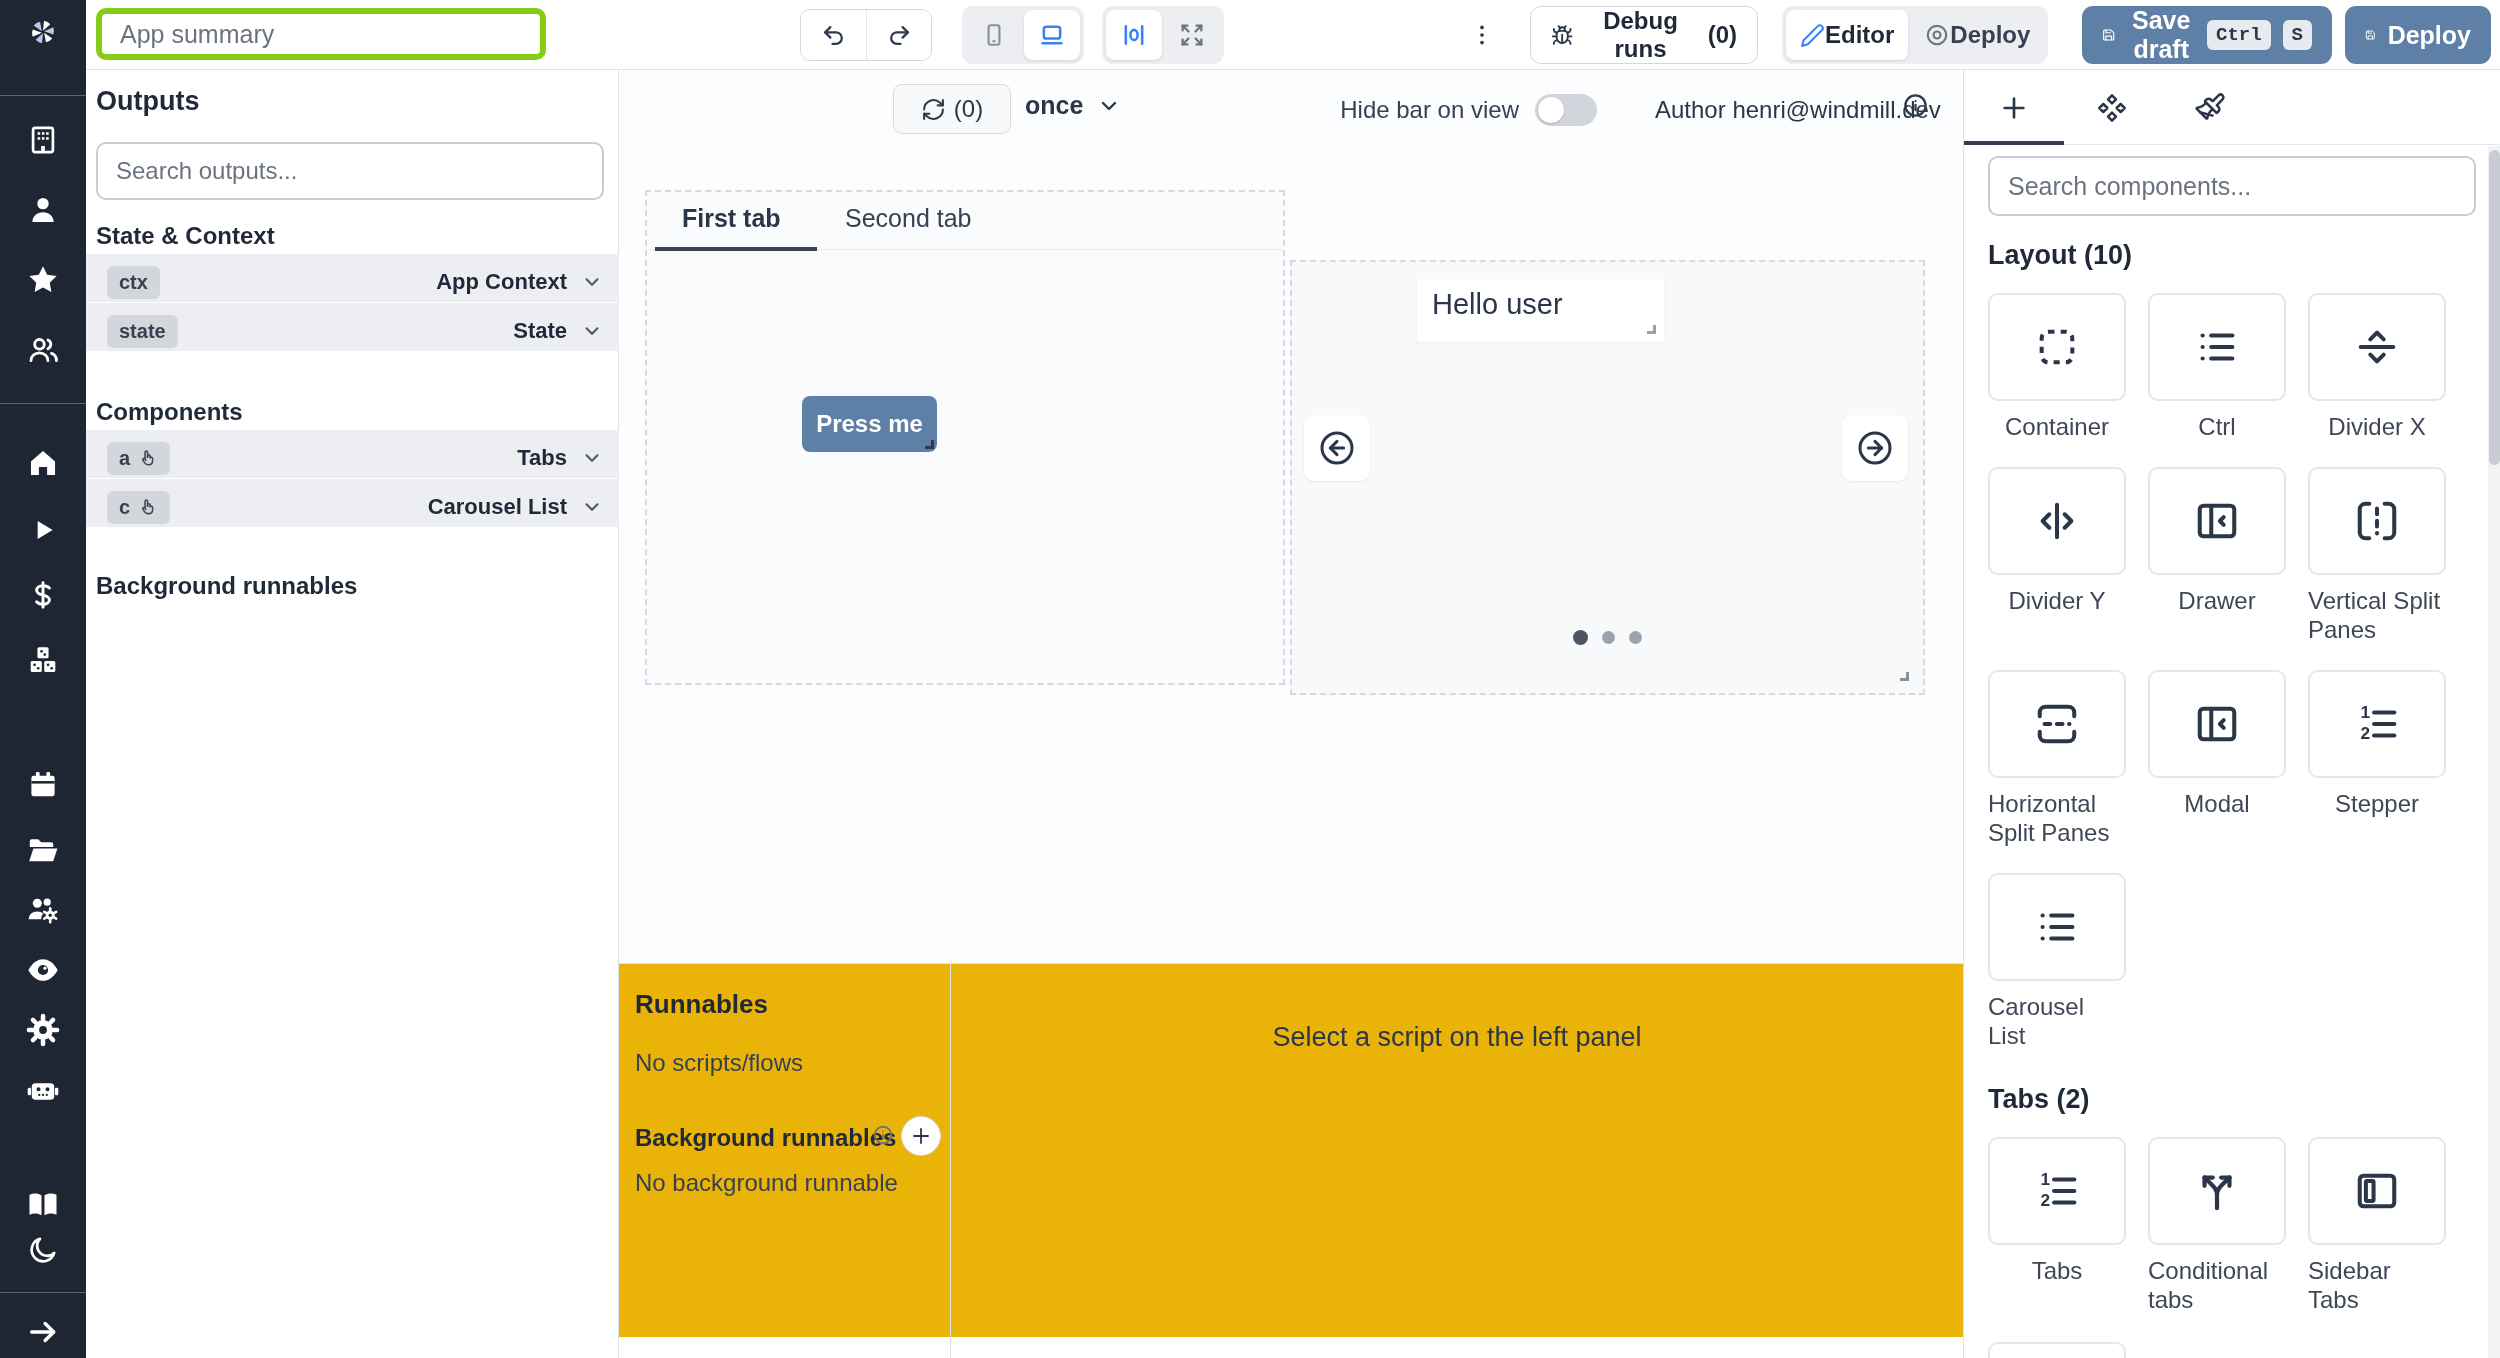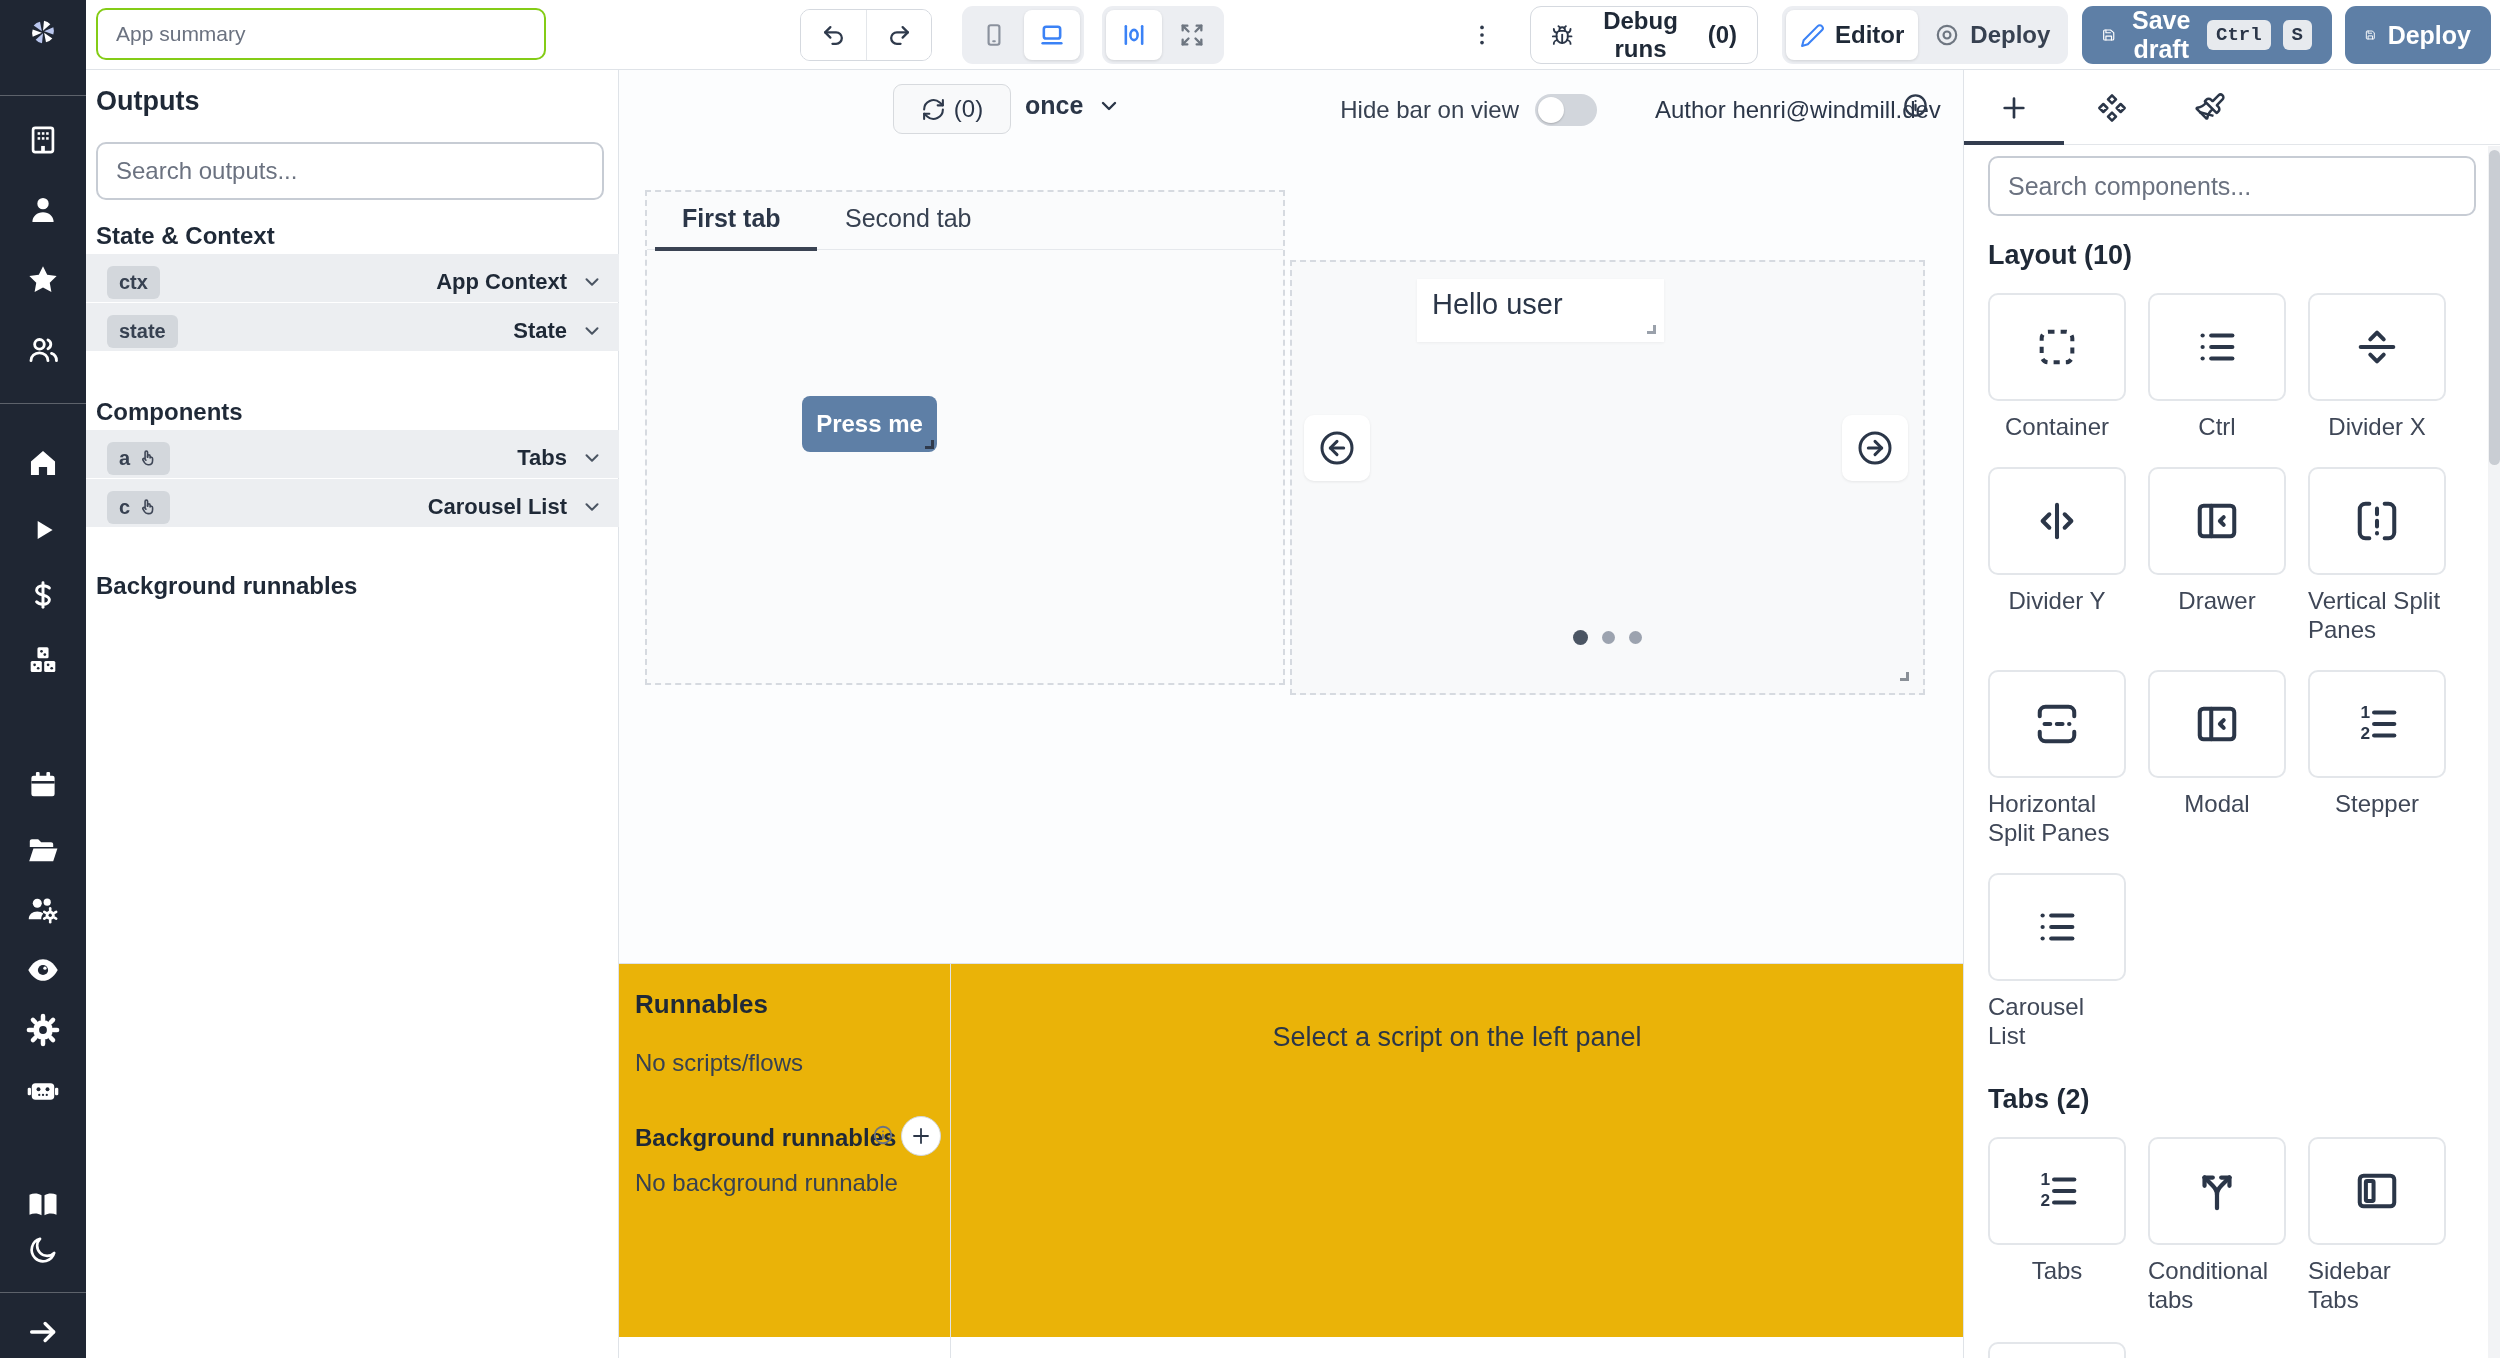--- a/index.html
+++ b/index.html
@@ -8,27 +8,27 @@
   #app { position:relative; width:2500px; height:1358px; overflow:hidden; background:#fff; }
   .abs { position:absolute; }
 
   
   .rail { left:0; top:0; width:86px; height:1358px; background:#1f2633; z-index:30; }
   .rail-icon { position:absolute; left:23px; width:40px; height:40px; display:flex; align-items:center; justify-content:center; cursor:pointer; }
   .rail-div { position:absolute; left:0; width:86px; height:1px; background:rgba(255,255,255,0.28); }
 
   
   .topbar { left:86px; top:0; width:2414px; height:70px; background:#fff; border-bottom:1px solid #dfe3e8; z-index:20; }
-  .summary-input { position:absolute; left:10px; top:8px; width:450px; height:52px; border:2px solid #84cc16; border-radius:10px; padding:15px 18px; font-size:21px; color:#374151; font-family:inherit; outline:none; }
+  .summary-input { position:absolute; left:10px; top:8px; width:450px; height:52px; border:6px solid #84cc16; border-radius:10px; padding:15px 18px; font-size:25px; color:#374151; font-family:inherit; outline:none; }
   .summary-input::placeholder { color:#6b7280; }
   .btn-group { position:absolute; top:9px; height:52px; display:flex; background:#fff; border:1px solid #d5d9df; border-radius:10px; overflow:hidden; }
   .btn-group .ibtn { width:65px; height:100%; display:flex; align-items:center; justify-content:center; cursor:pointer; background:#fff; }
   .btn-group .ibtn + .ibtn { border-left:1px solid #e3e6ea; }
   .seg { position:absolute; top:6px; height:58px; background:#eceef2; border-radius:11px; padding:4px; display:flex; align-items:center; gap:2px; }
-  .seg .cell { height:50px; min-width:56px; border-radius:8px; display:flex; align-items:center; justify-content:center; gap:10px; cursor:pointer; padding:0 14px; }
+  .seg .cell { height:50px; min-width:56px; border-radius:8px; display:flex; align-items:center; justify-content:center; cursor:pointer; padding:0 14px; }
   .seg .cell.active { background:#fff; box-shadow:0 1px 3px rgba(0,0,0,0.12); }
   .seg-label { font-size:24px; font-weight:bold; color:#1f2937; }
   .outline-btn { position:absolute; top:6px; height:58px; background:#fff; border:1px solid #d5d9df; border-radius:11px; display:flex; align-items:center; justify-content:center; gap:12px; font-size:24px; font-weight:bold; color:#1f2937; cursor:pointer; padding:0 20px; }
   .blue-btn { position:absolute; top:6px; height:58px; background:#5e7fa6; border:none; border-radius:11px; display:flex; align-items:center; justify-content:center; gap:12px; font-size:25px; font-weight:bold; color:#fff; cursor:pointer; padding:0 20px; }
   .kbd { background:#e7eaee; color:#2b3648; font-family:"Liberation Mono", monospace; font-size:19px; font-weight:bold; border-radius:6px; padding:4px 9px; }
 
   
   .left-panel { left:86px; top:70px; width:533px; height:1288px; background:#fff; border-right:1px solid #dfe3e8; z-index:10; }
   .panel-h1 { font-size:27px; font-weight:bold; color:#1f2937; }
   .panel-h2 { font-size:24px; font-weight:bold; color:#1f2937; }

